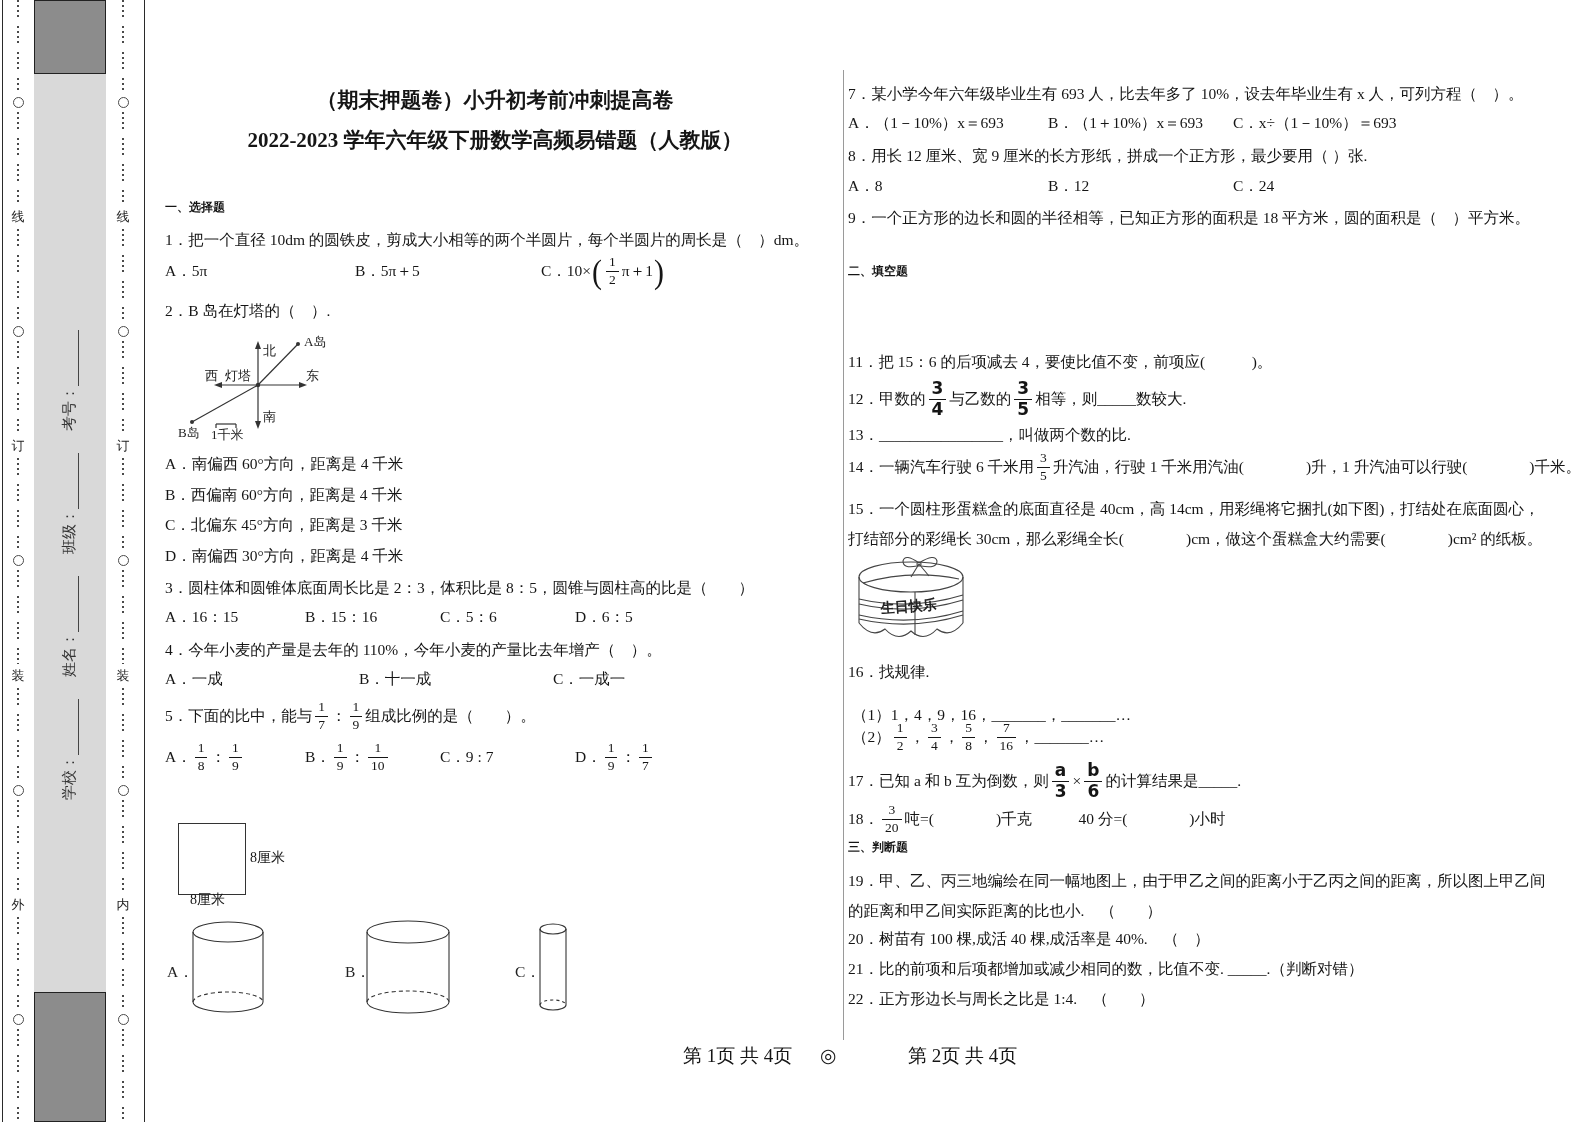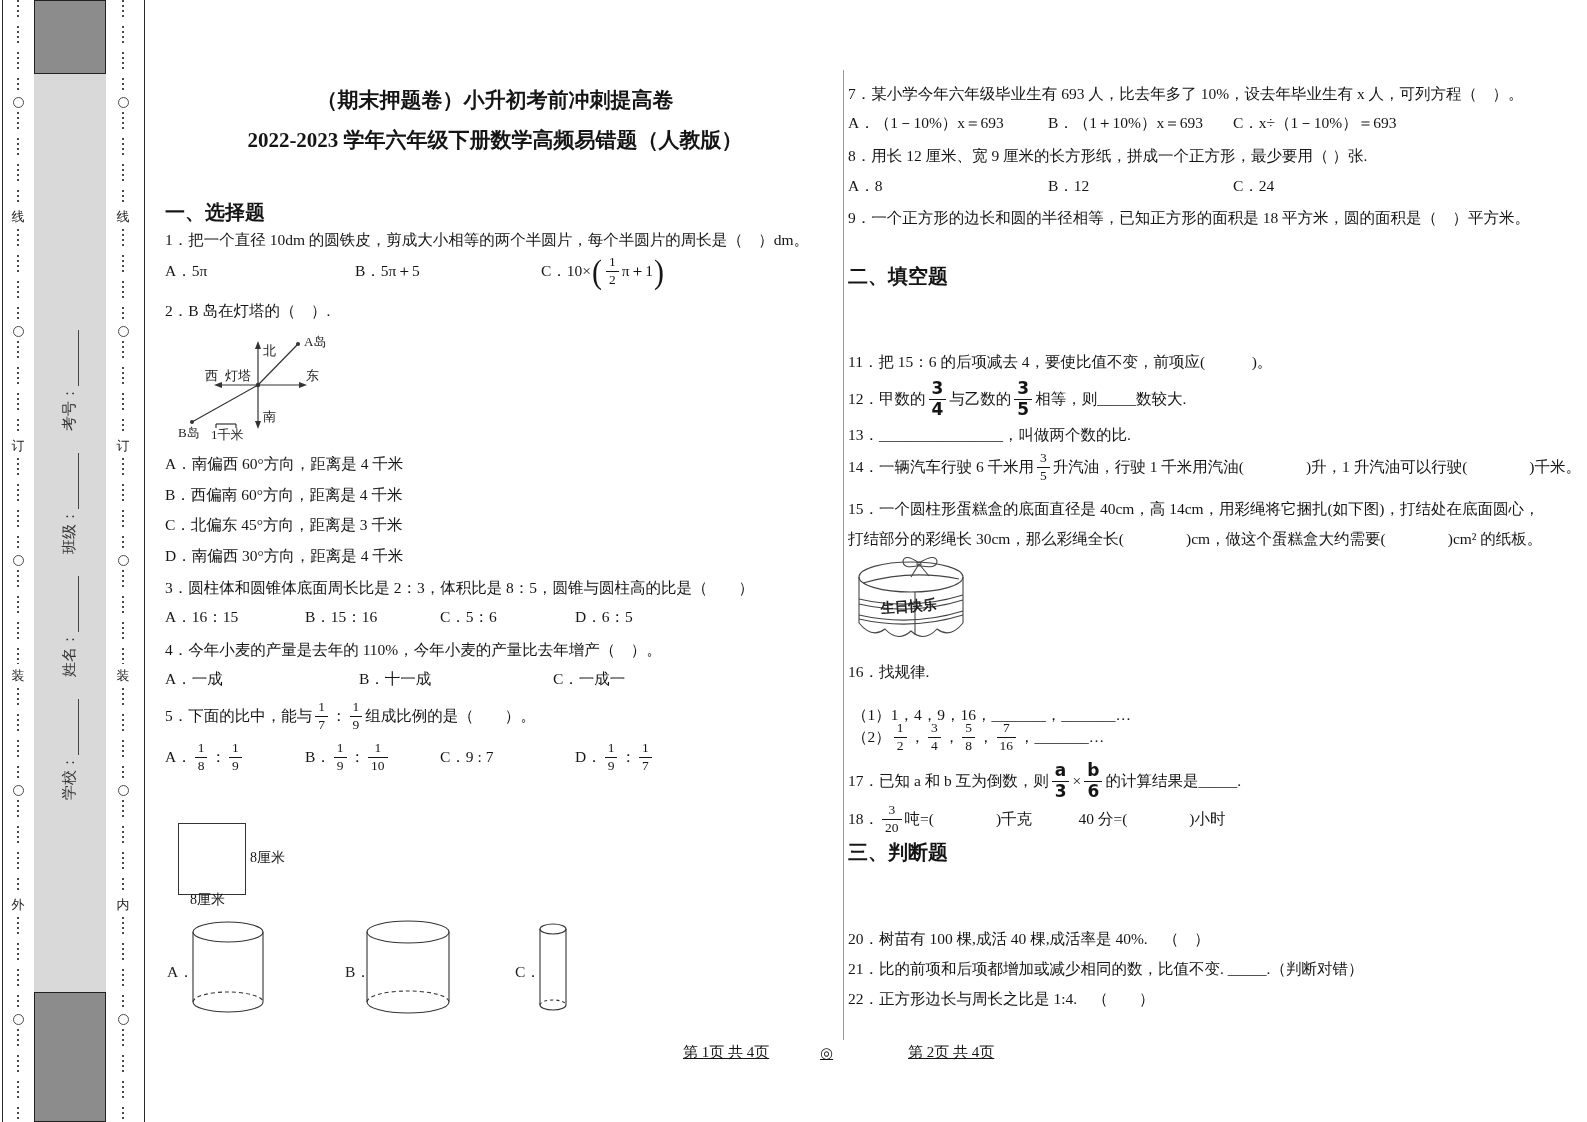--- a/index.html
+++ b/index.html
@@ -3,21 +3,21 @@
 <meta charset="utf-8">
 <style>
   html,body{margin:0;padding:0;background:#fff;}
   .canvas{position:relative;width:1587px;height:1122px;background:#ffffff;overflow:hidden;
           font-family:"Liberation Serif","DejaVu Serif",serif;color:#151515;}
   .abs{position:absolute;}
   .nw{white-space:nowrap;}
   .t{font-size:15.5px;line-height:22px;}
   .wrapblock{white-space:normal;line-height:30px;font-size:15.5px;}
   .title{font-weight:bold;font-size:21px;text-align:center;width:660px;left:165px;}
-  .sec{font-weight:bold;font-size:20px;}
+  .sec{font-weight:bold;font-size:12px;}
   .orow{display:flex;align-items:center;font-size:15.5px;}
   .opt{display:inline-block;}
   .w130{width:130px}.w135{width:135px}.w140{width:140px}.w150{width:150px}
   .w153{width:153px}.w185{width:185px}.w186{width:186px}.w190{width:190px}
   .w194{width:194px}.w200{width:200px}
   .fr{display:inline-flex;flex-direction:column;align-items:center;line-height:1.05;
       vertical-align:middle;margin:0 3px;font-size:13.5px;}
   .fr .n{padding:0 3px 1px;}
   .fr .d{border-top:1px solid #151515;padding:1px 3px 0;}
   .fr.big{font-size:17px;font-weight:bold;font-family:"DejaVu Sans",sans-serif;}
@@ -37,21 +37,21 @@
   .bindfields{position:absolute;left:-166px;top:554px;width:470px;height:22px;
               transform:rotate(-90deg);display:flex;align-items:center;
               justify-content:space-between;font-size:15px;color:#333;white-space:nowrap;}
   .blank{display:inline-block;width:56px;border-bottom:1px solid #444;height:14px;}
   .fielditem{display:flex;align-items:flex-end;}
   .divider{position:absolute;left:843px;top:70px;width:1px;height:970px;background:#9a9a9a;}
   .sqr{position:absolute;left:178px;top:823px;width:66px;height:70px;border:1.5px solid #333;}
   .slabel{font-size:14px;}
   svg text{font-size:13px;fill:#222;font-family:"Liberation Serif","DejaVu Serif",serif;}
   svg .cake-t{font-size:14px;font-weight:bold;}
-  .footer{font-size:15px;text-decoration:underline;}
+  .footer{font-size:19px;}
 </style>
 </head>
 <body>
 
 <div class="canvas">
 
   <div class="edge" style="left:2px"></div>
   <div class="edge" style="left:144px"></div>
 
   <div class="strip">
@@ -397,20 +397,21 @@
     <span>18．</span>
     <span class="fr">
         <span class="n">3</span>
         <span class="d">20</span>
       </span>
     <span>吨=(　　　　)千克　　　40 分=(　　　　)小时</span>
   </div>
 
   <div class="abs sec nw" style="left:848px;top:839px">三、判断题</div>
 
+  <div class="abs wrapblock" style="left:848px;top:866px;width:700px">19．甲、乙、丙三地编绘在同一幅地图上，由于甲乙之间的距离小于乙丙之间的距离，所以图上甲乙间的距离和甲乙间实际距离的比也小.　（　　）</div>
   <div class="abs t nw" style="left:848px;top:928px">20．树苗有 100 棵,成活 40 棵,成活率是 40%.　（　）</div>
   <div class="abs t nw" style="left:848px;top:958px">21．比的前项和后项都增加或减少相同的数，比值不变. _____.（判断对错）</div>
   <div class="abs t nw" style="left:848px;top:988px">22．正方形边长与周长之比是 1:4.　（　　）</div>
 
   <div class="abs footer nw" style="left:683px;top:1043px">第 1页  共 4页</div>
   <div class="abs footer nw" style="left:820px;top:1044px">◎</div>
   <div class="abs footer nw" style="left:908px;top:1043px">第 2页  共 4页</div>
 
 </div>
 

